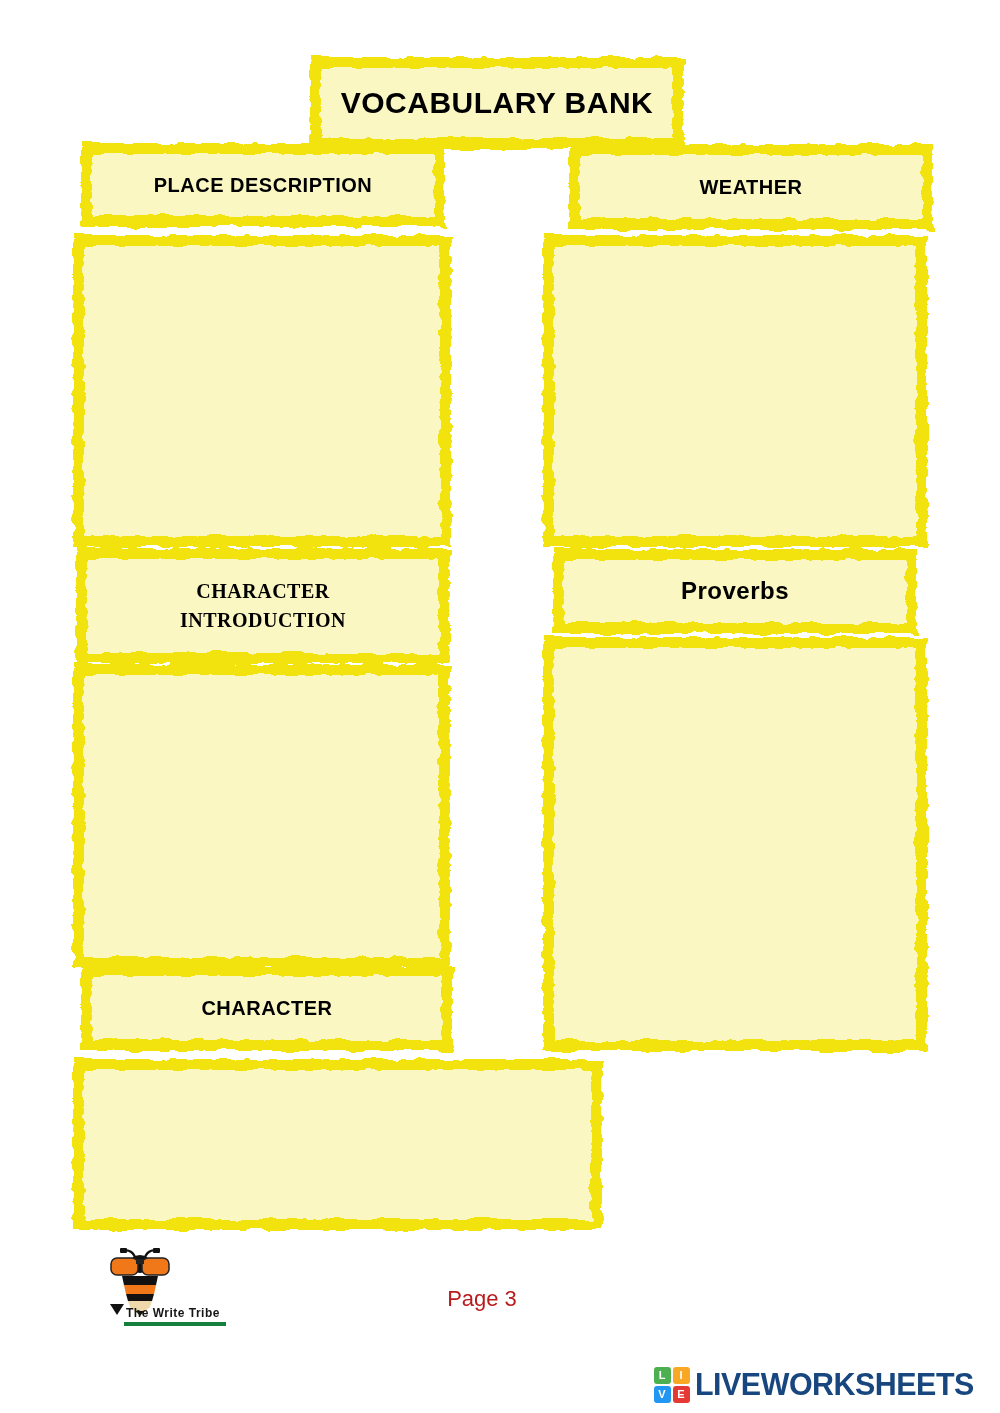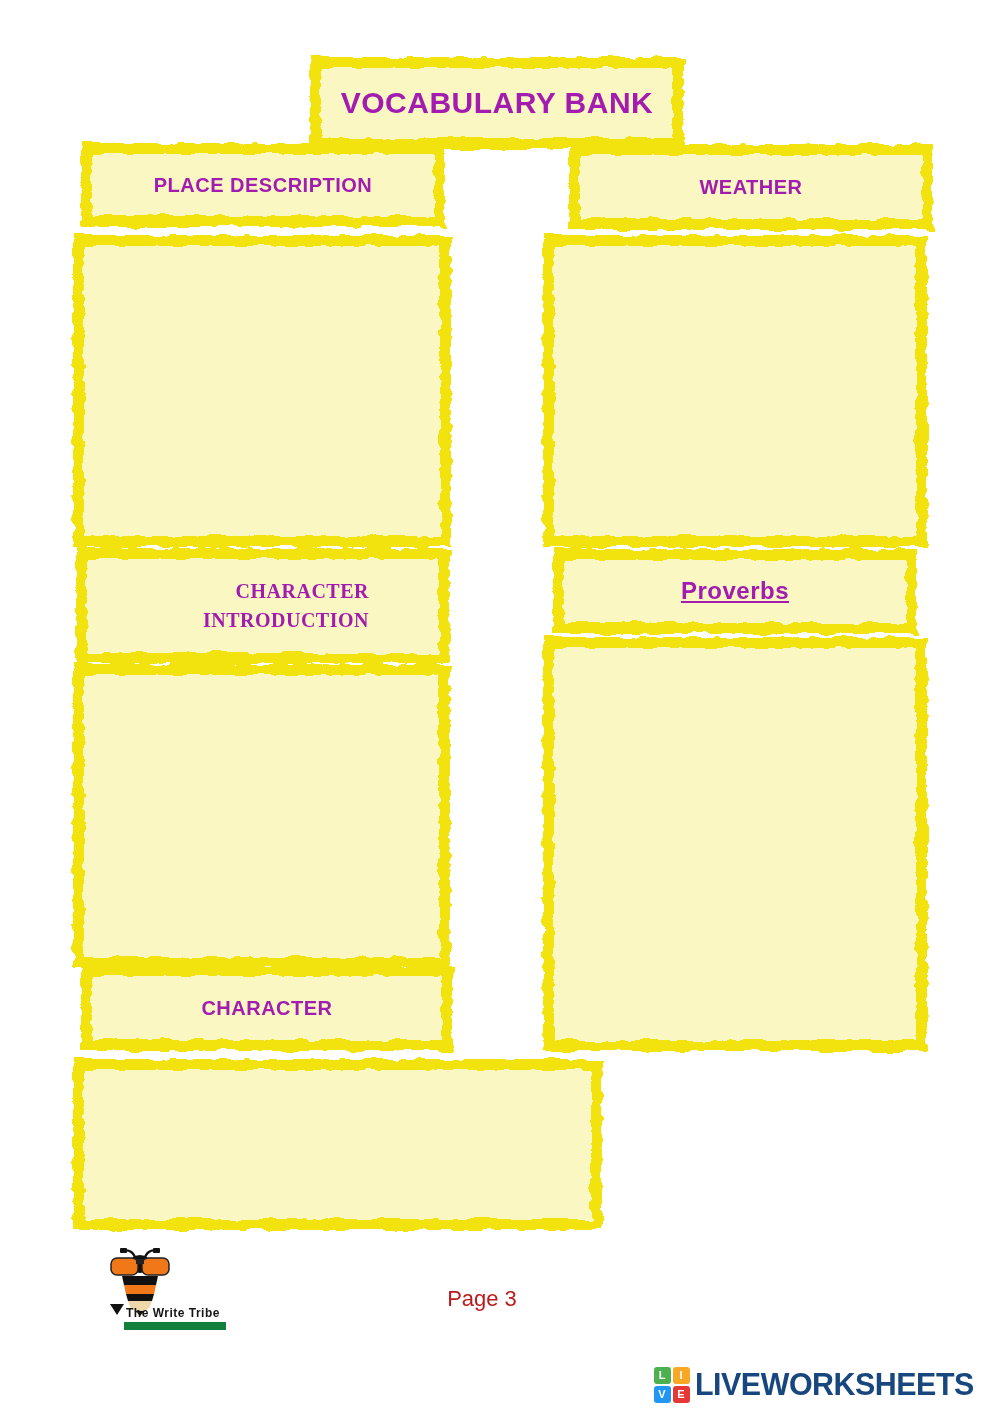--- a/index.html
+++ b/index.html
@@ -28,46 +28,46 @@
     border: 11px solid var(--box-border);
     filter: url(#crayon);
     pointer-events: none;
   }
   .ybox .label {
     position: absolute;
     inset: 0;
     display: flex;
     align-items: center;
     justify-content: center;
-    text-align: right;
+    text-align: center;
     font-weight: bold;
-    color: #a21caf;
+    color: #000000;
     letter-spacing: 0.5px;
     line-height: 1.45;
     z-index: 2;
   }
   .title-label   { font-size: 30px; letter-spacing: 1px; }
   .header-label  { font-size: 20px; }
-  .proverbs-label{ font-size: 24px; letter-spacing: 1px; text-decoration: underline; }
+  .proverbs-label{ font-size: 24px; letter-spacing: 1px; }
   .char-label    { padding: 0 78px; font-family: Liberation Serif, serif; }
 
   
   .write-tribe {
     position: absolute;
     left: 98px; top: 1244px;
     width: 130px; height: 88px;
   }
   .wt-text {
     position: absolute;
     left: 26px; top: 62px;
     font-size: 12px;
     font-weight: bold;
     color: #161616;
     letter-spacing: 0.5px;
-    border-bottom: 8px solid #15803d;
+    border-bottom: 4px solid #15803d;
     padding: 0 6px 2px 2px;
     white-space: nowrap;
   }
   .wt-tip {
     position: absolute;
     left: 12px; top: 60px;
     width: 0; height: 0;
     border-left: 7px solid transparent;
     border-right: 7px solid transparent;
     border-top: 11px solid #111111;

